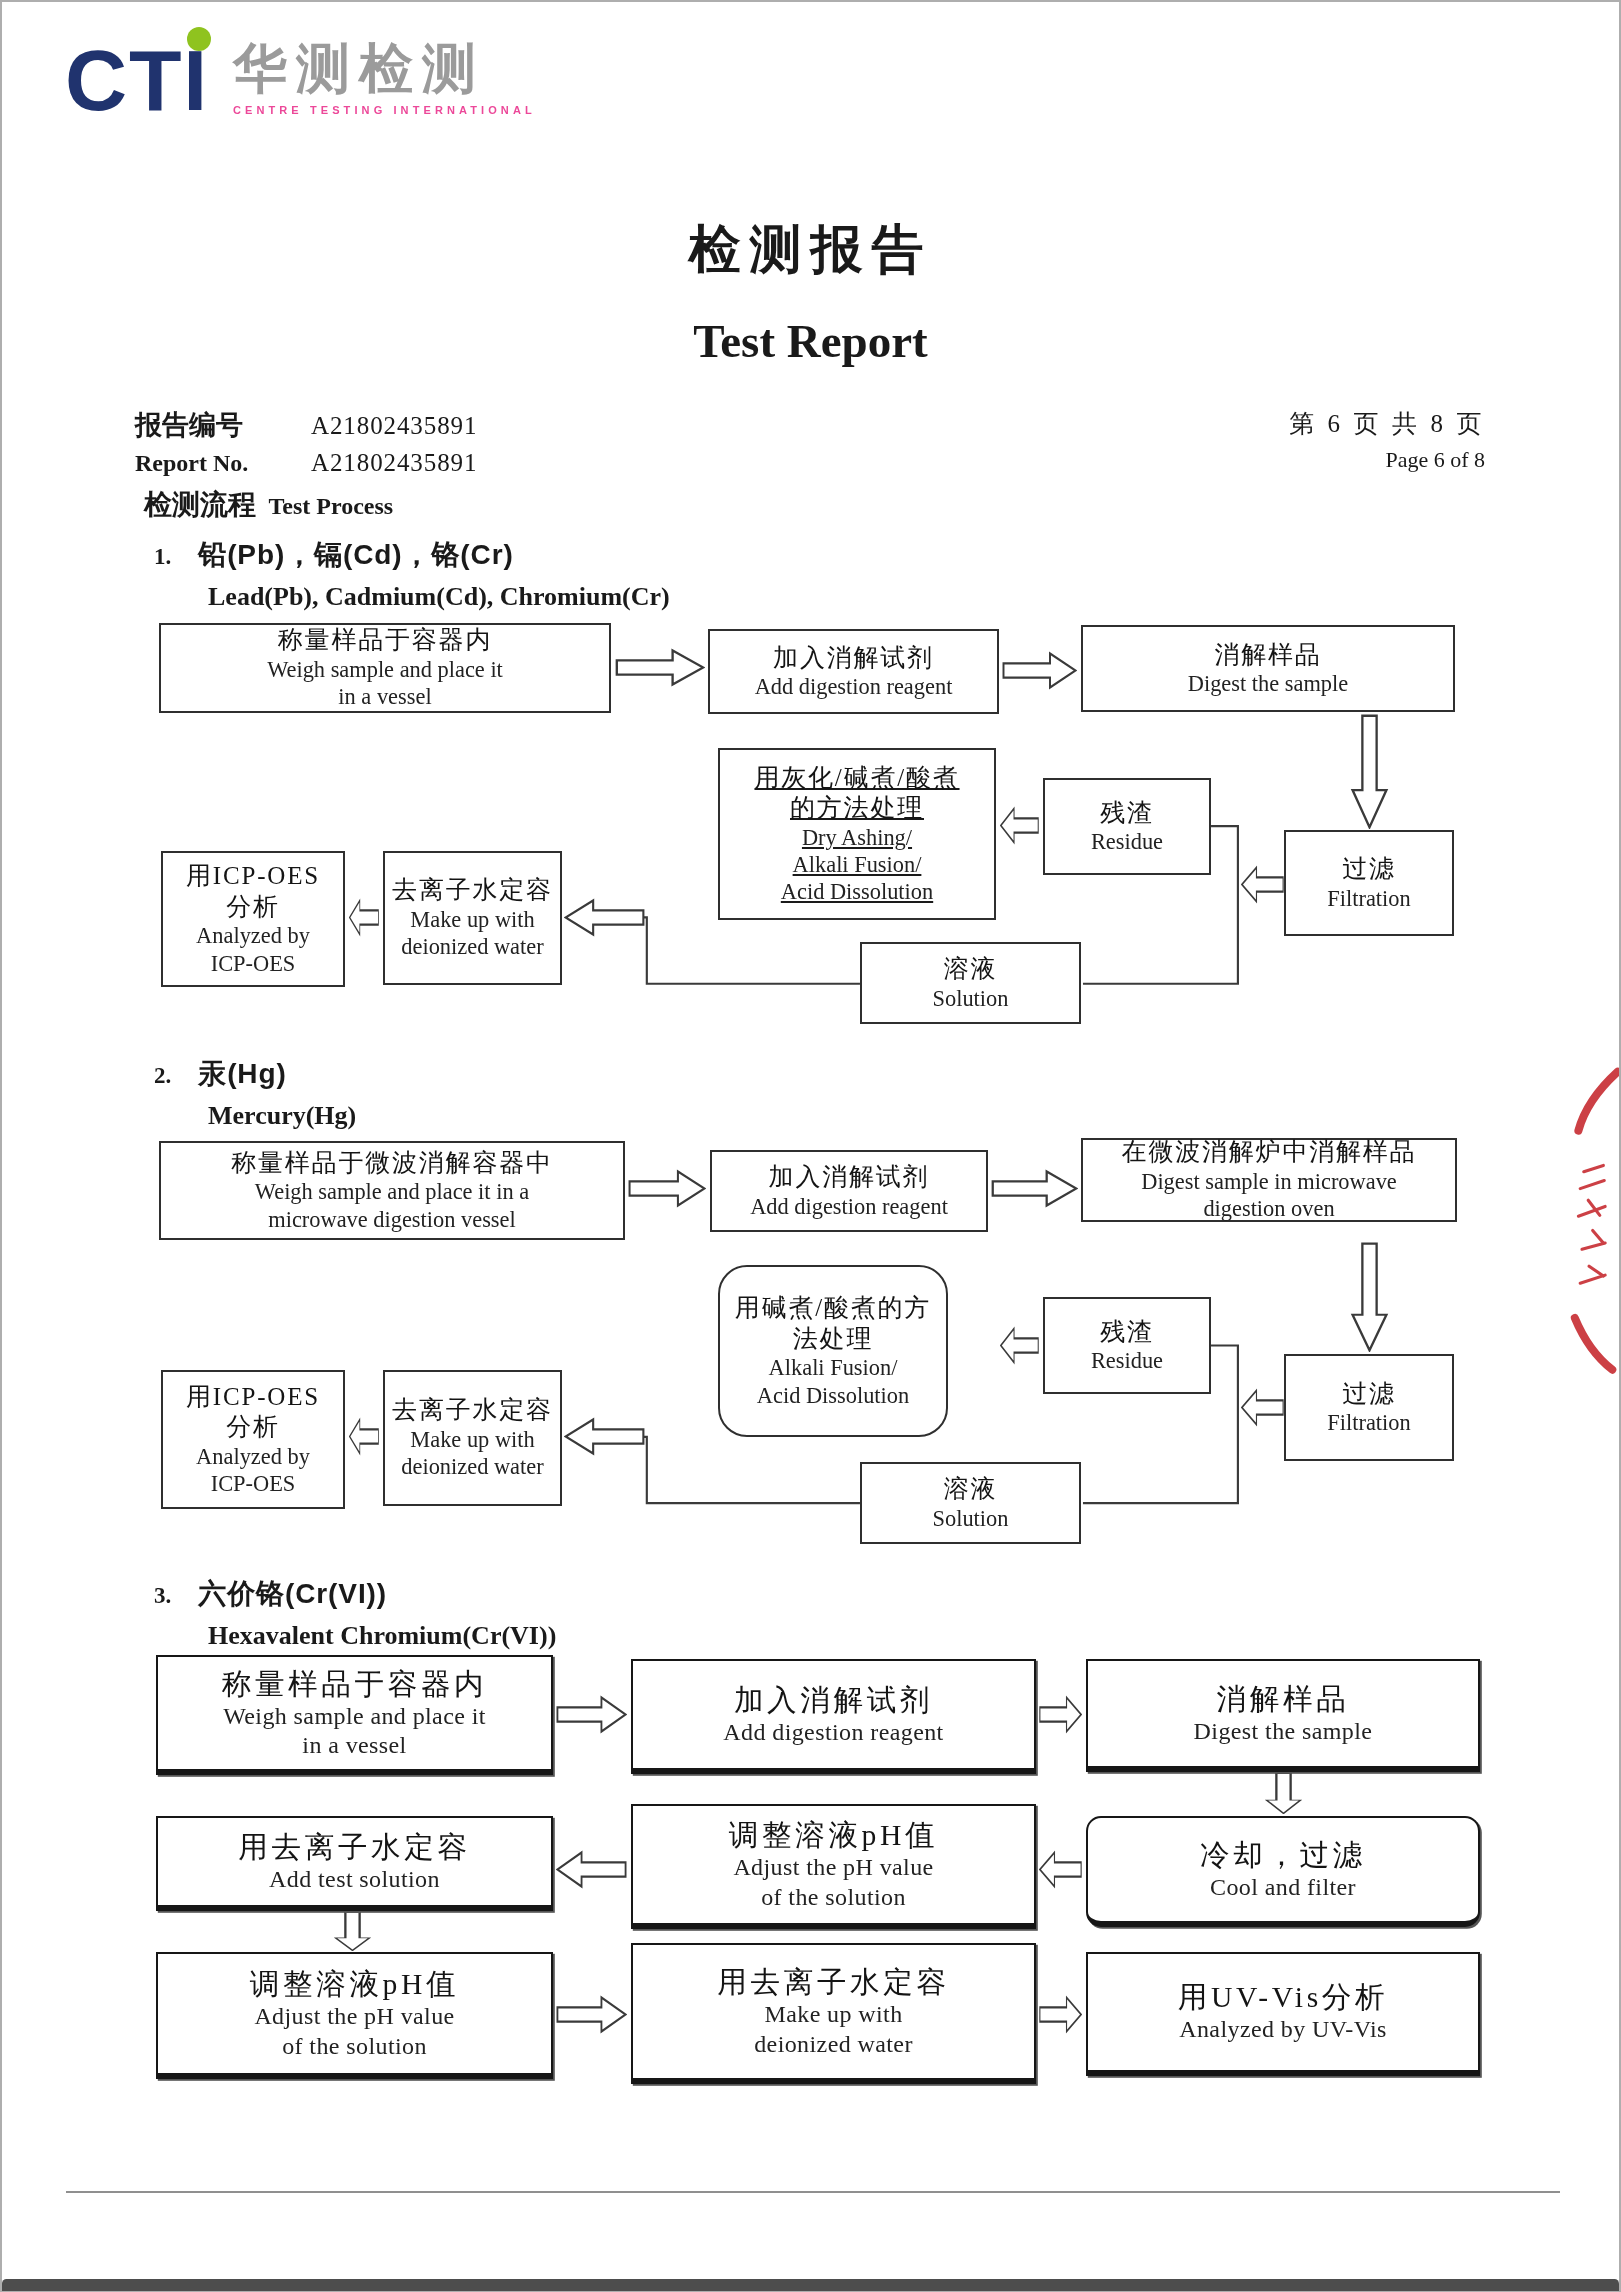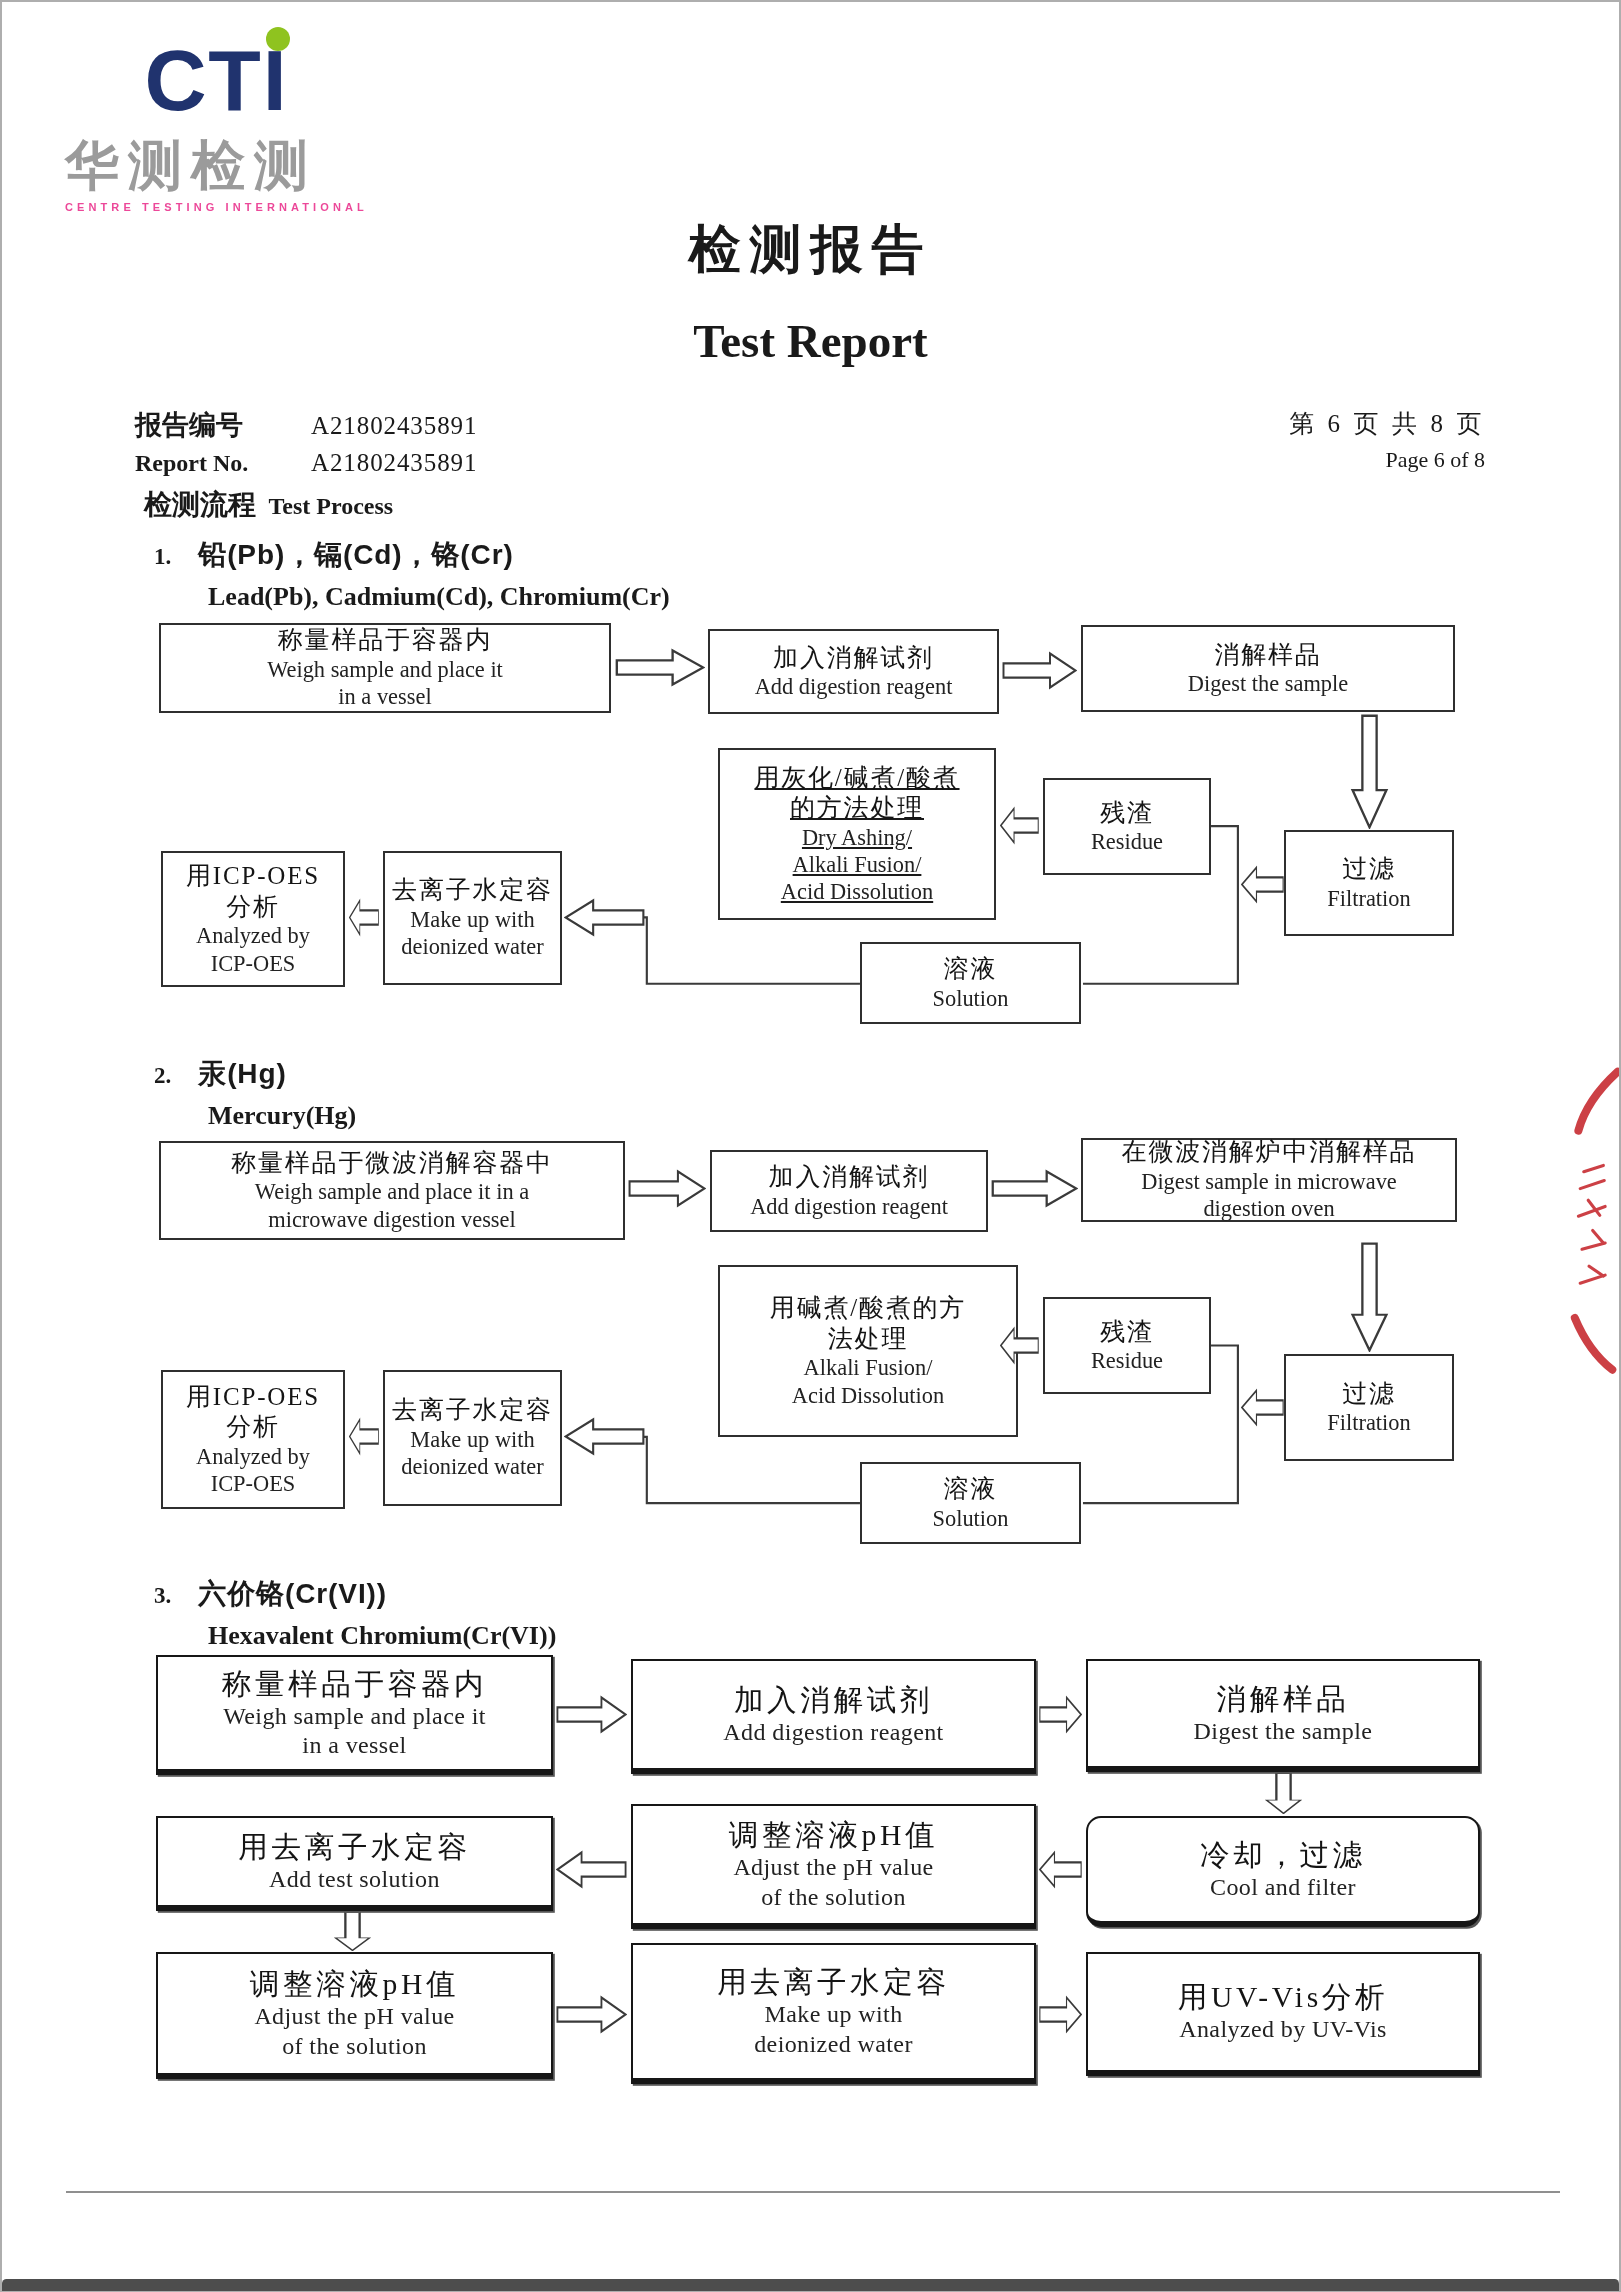--- a/index.html
+++ b/index.html
@@ -11,21 +11,21 @@
     --red:#c5262c;
     --fgray:#c4c4c4;
   }
   html,body{margin:0;padding:0;background:#888;}
   .page{
     position:relative;width:1621px;height:2293px;background:#fff;
     font-family:"Liberation Serif", serif;color:var(--ink);
     border:2.7px solid #aeaeae;box-sizing:border-box;overflow:hidden;
   }
   
-  .logo{position:absolute;left:63px;top:39px;display:flex;align-items:center;gap:18px;flex-direction:column;}
+  .logo{position:absolute;left:63px;top:39px;display:flex;align-items:flex-start;gap:24px;}
   .logo-cti{position:relative;font-family:"Liberation Sans",sans-serif;font-weight:bold;
     font-size:86px;line-height:.92;color:var(--navy);letter-spacing:1.8px;}
   .logo-dot{position:absolute;right:-1.8px;top:-14.3px;width:24px;height:24px;border-radius:50%;background:var(--green);}
   .logo-right{display:flex;flex-direction:column;justify-content:flex-end;}
   .logo-zh{font-size:54px;line-height:1;color:var(--lgray);font-weight:600;letter-spacing:9px;
     font-family:"Liberation Sans",sans-serif;}
   .logo-en{font-size:11px;letter-spacing:4.1px;color:#ec4899;font-weight:bold;margin-top:9px;
     font-family:"Liberation Sans",sans-serif;}
   
   .title-zh{position:absolute;left:0;top:213px;width:100%;text-align:center;
@@ -212,21 +212,21 @@
   </div>
   <div class="box" style="left:708px;top:1148px;width:278px;height:82px;">
     <span class="zh">加入消解试剂</span>
     <span class="en">Add digestion reagent</span>
   </div>
   <div class="box" style="left:1079px;top:1136px;width:376px;height:84px;">
     <span class="zh">在微波消解炉中消解样品</span>
     <span class="en">Digest sample in microwave</span>
     <span class="en">digestion oven</span>
   </div>
-  <div class="box" style="left:716px;top:1263px;width:300px;height:172px;">
+  <div class="box" style="left:716px;top:1263px;width:230px;height:172px;border-radius:29px;">
     <span class="zh">用碱煮/酸煮的方</span>
     <span class="zh">法处理</span>
     <span class="en">Alkali Fusion/</span>
     <span class="en">Acid Dissolution</span>
   </div>
   <div class="box" style="left:1041px;top:1295px;width:168px;height:97px;">
     <span class="zh">残渣</span>
     <span class="en">Residue</span>
   </div>
   <div class="box" style="left:1282px;top:1352px;width:170px;height:107px;">

